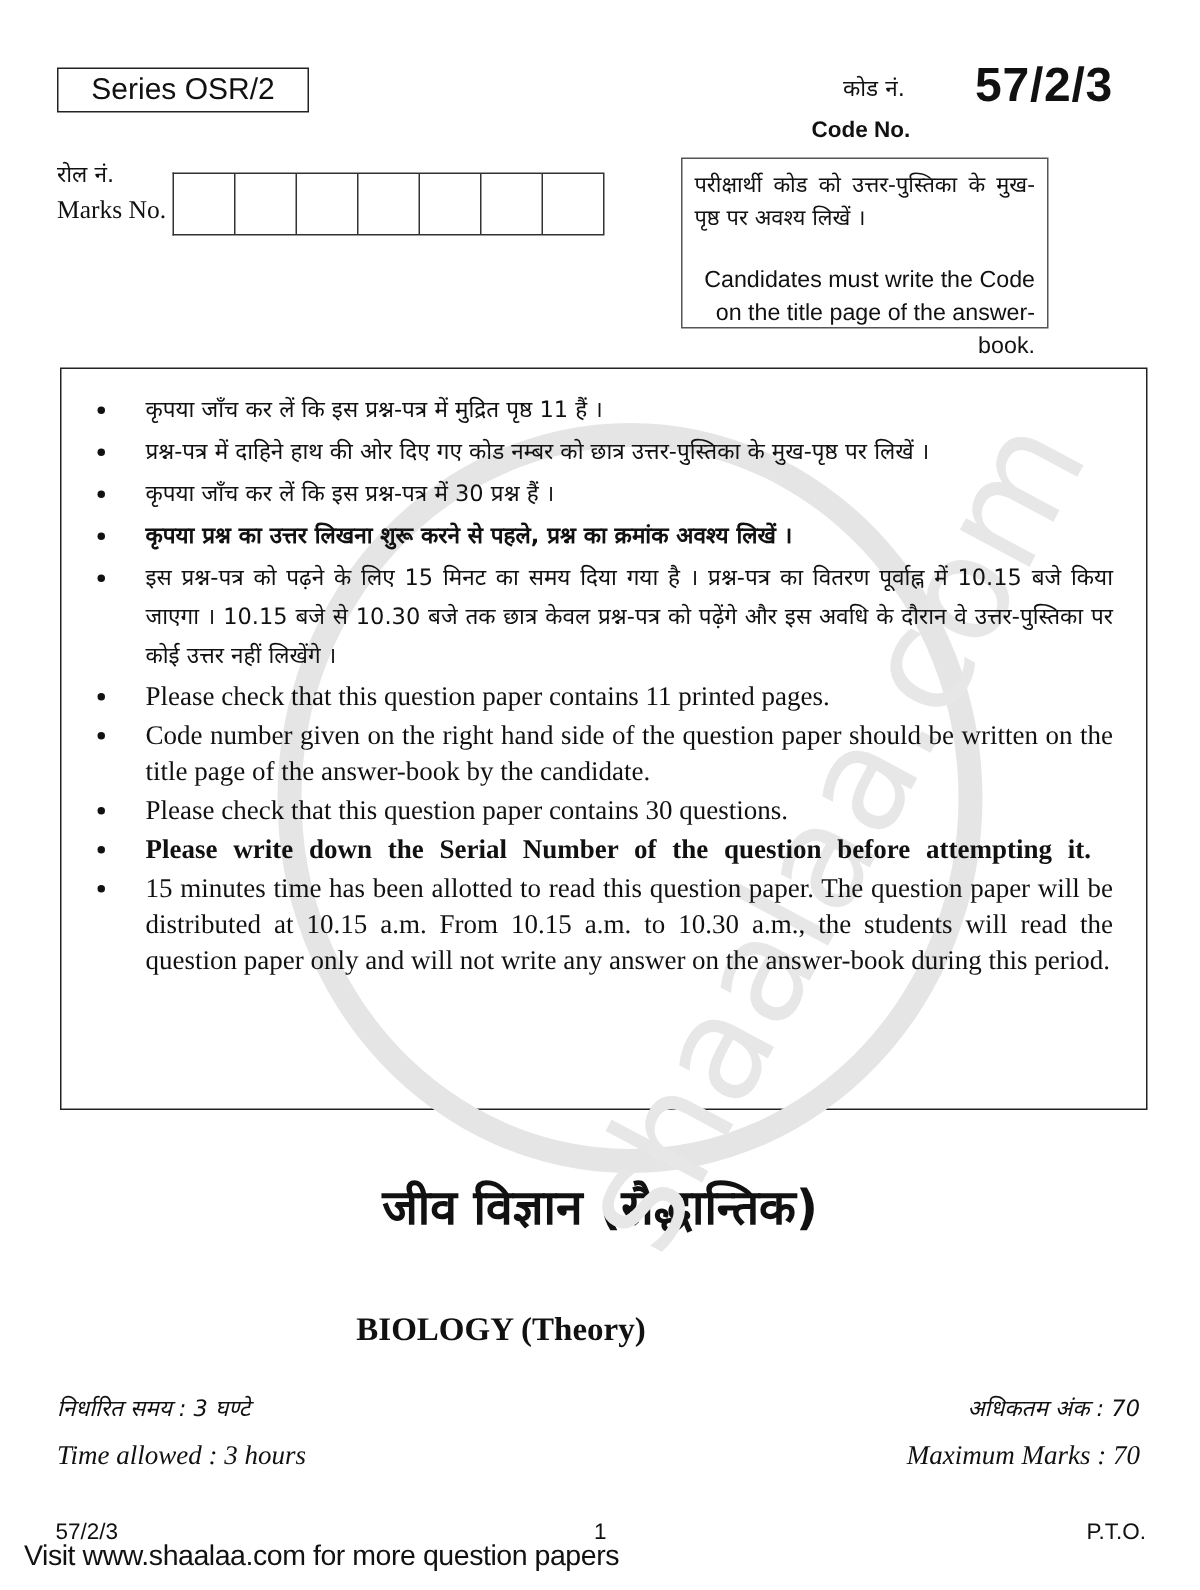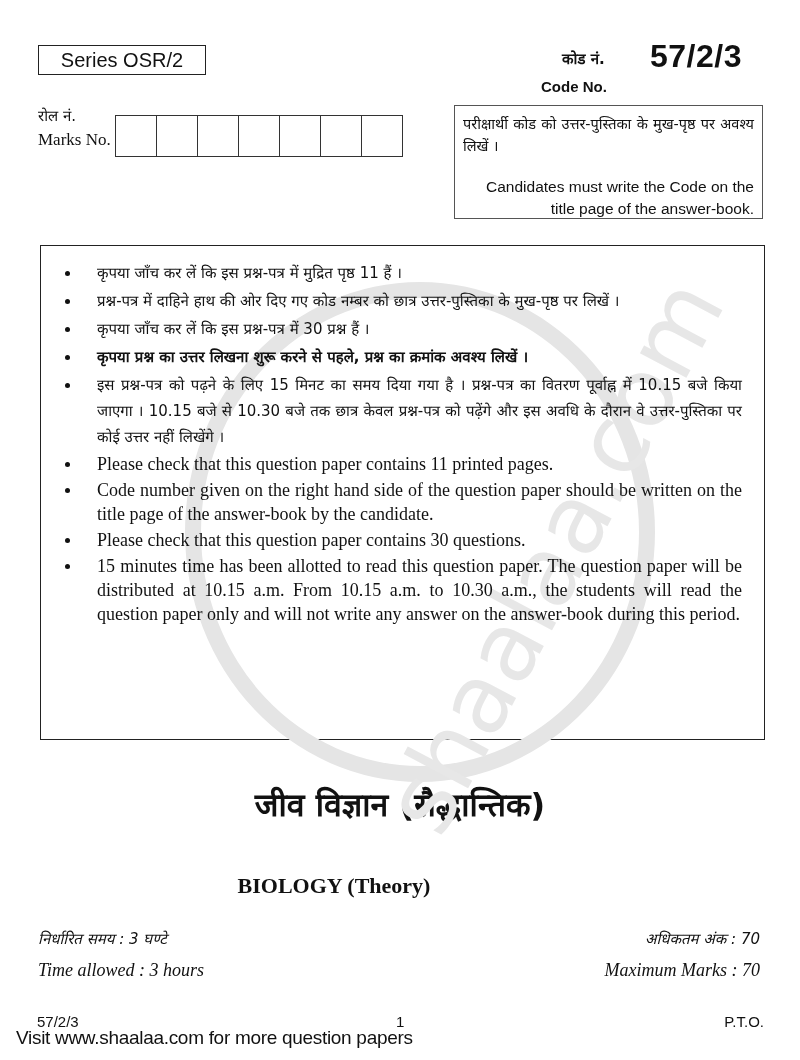--- a/index.html
+++ b/index.html
@@ -7,29 +7,29 @@
       width: 800px; height: 1060px; background: #ffffff; position: relative; overflow: hidden;
       font-family: "DejaVu Serif", serif; color: #111;
     }
     .abs { position: absolute; }
     .sans { font-family: "Liberation Sans", "DejaVu Sans", sans-serif; }
     .serif { font-family: "Liberation Serif", "DejaVu Serif", serif; }
     .series-box {
       left: 38px; top: 45px; width: 166px; height: 28px; border: 1.5px solid #222;
       font-weight: normal; font-size: 20px; line-height: 28px; text-align: center;
     }
-    .code-hi { left: 562px; top: 48px; font-size: 15px; font-weight: bold; }
+    .code-hi { left: 562px; top: 48px; font-size: 15px; font-weight: normal; }
     .code-num { left: 650px; top: 38px; font-size: 32px; font-weight: bold; letter-spacing: 0.5px; }
     .code-en { left: 541px; top: 78px; font-size: 15px; font-weight: bold; }
     .roll-hi { left: 38px; top: 105px; font-size: 15px; }
     .roll-en { left: 38px; top: 130px; font-size: 17px; }
     .roll-boxes { left: 115px; top: 115px; display: flex; border: 1.5px solid #333; border-right: none; }
     .roll-box { width: 40px; height: 40px; border-right: 1.5px solid #333; }
     .note-box {
-      left: 454px; top: 105px; width: 309px; height: 114px; border: 1.5px solid #555;
+      left: 454px; top: 105px; width: 245px; height: 114px; border: 1.5px solid #555;
       padding: 7px 8px; box-sizing: border-box; font-size: 15.5px; line-height: 22px;
     }
     .note-box .hi { text-align: justify; text-align-last: left; font-family: "DejaVu Sans", sans-serif; font-size: 14.5px; }
     .note-box .en { font-family: "Liberation Sans", sans-serif; margin-top: 19px; text-align: right; }
     .instr-box {
       left: 40px; top: 245px; width: 725px; height: 495px; border: 1.5px solid #222; box-sizing: border-box;
       padding: 14px 22px 0 22px;
     }
     .instr-list { list-style: none; margin: 0; padding: 0; position: relative; z-index: 2; }
     .instr-list li { position: relative; padding-left: 34px; text-align: justify; text-align-last: left; }
@@ -92,20 +92,21 @@
 <div class="abs instr-box">
   <ul class="instr-list">
     <li class="hi">कृपया जाँच कर लें कि इस प्रश्न-पत्र में मुद्रित पृष्ठ 11 हैं ।</li>
     <li class="hi">प्रश्न-पत्र में दाहिने हाथ की ओर दिए गए कोड नम्बर को छात्र उत्तर-पुस्तिका के मुख-पृष्ठ पर लिखें ।</li>
     <li class="hi">कृपया जाँच कर लें कि इस प्रश्न-पत्र में 30 प्रश्न हैं ।</li>
     <li class="hi bold">कृपया प्रश्न का उत्तर लिखना शुरू करने से पहले, प्रश्न का क्रमांक अवश्य लिखें ।</li>
     <li class="hi">इस प्रश्न-पत्र को पढ़ने के लिए 15 मिनट का समय दिया गया है । प्रश्न-पत्र का वितरण पूर्वाह्न में 10.15 बजे किया जाएगा । 10.15 बजे से 10.30 बजे तक छात्र केवल प्रश्न-पत्र को पढ़ेंगे और इस अवधि के दौरान वे उत्तर-पुस्तिका पर कोई उत्तर नहीं लिखेंगे ।</li>
     <li class="en">Please check that this question paper contains 11 printed pages.</li>
     <li class="en">Code number given on the right hand side of the question paper should be written on the title page of the answer-book by the candidate.</li>
     <li class="en">Please check that this question paper contains 30 questions.</li>
+    <li class="en bold spaced">Please write down the Serial Number of the question before attempting it.</li>
     <li class="en">15 minutes time has been allotted to read this question paper. The question paper will be distributed at 10.15 a.m. From 10.15 a.m. to 10.30 a.m., the students will read the question paper only and will not write any answer on the answer-book during this period.</li>
   </ul>
 </div>
 
 <div class="abs title-hi">जीव विज्ञान (सैद्धान्तिक)</div>
 <div class="abs title-en">BIOLOGY (Theory)</div>
 
 <div class="abs time-hi">निर्धारित समय : 3 घण्टे</div>
 <div class="abs time-en">Time allowed : 3 hours</div>
 <div class="abs marks-hi">अधिकतम अंक : 70</div>

